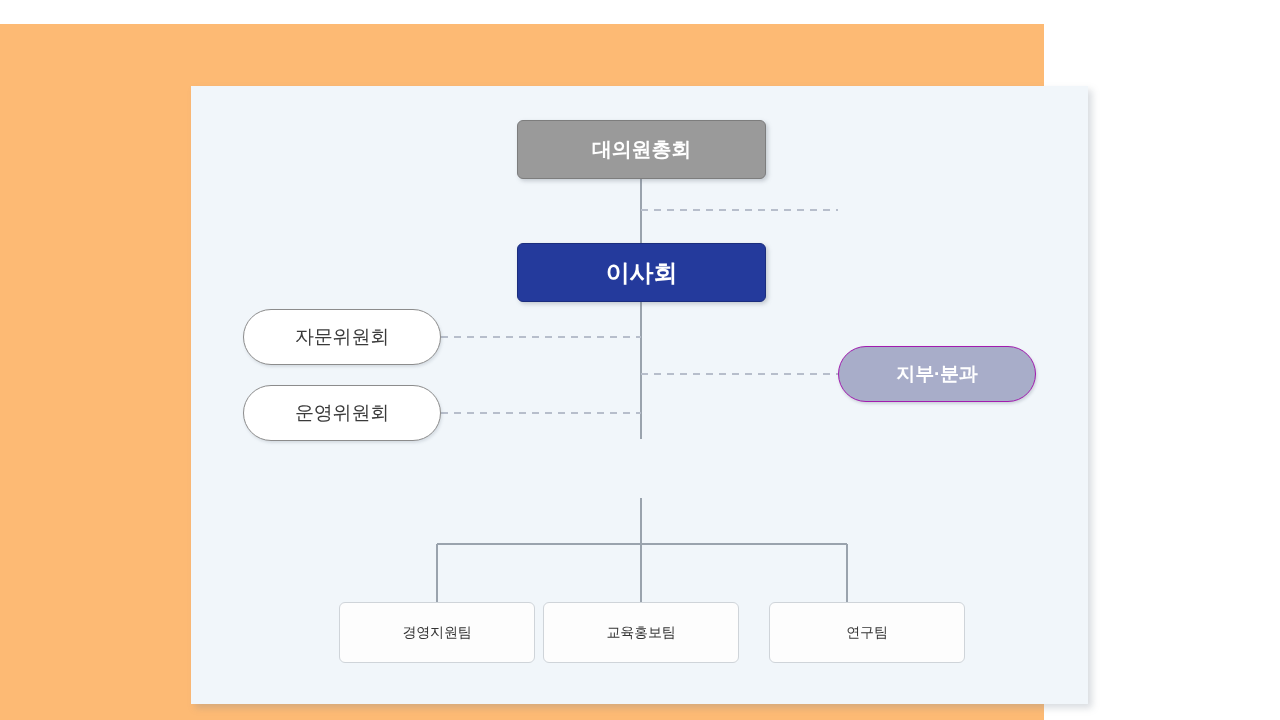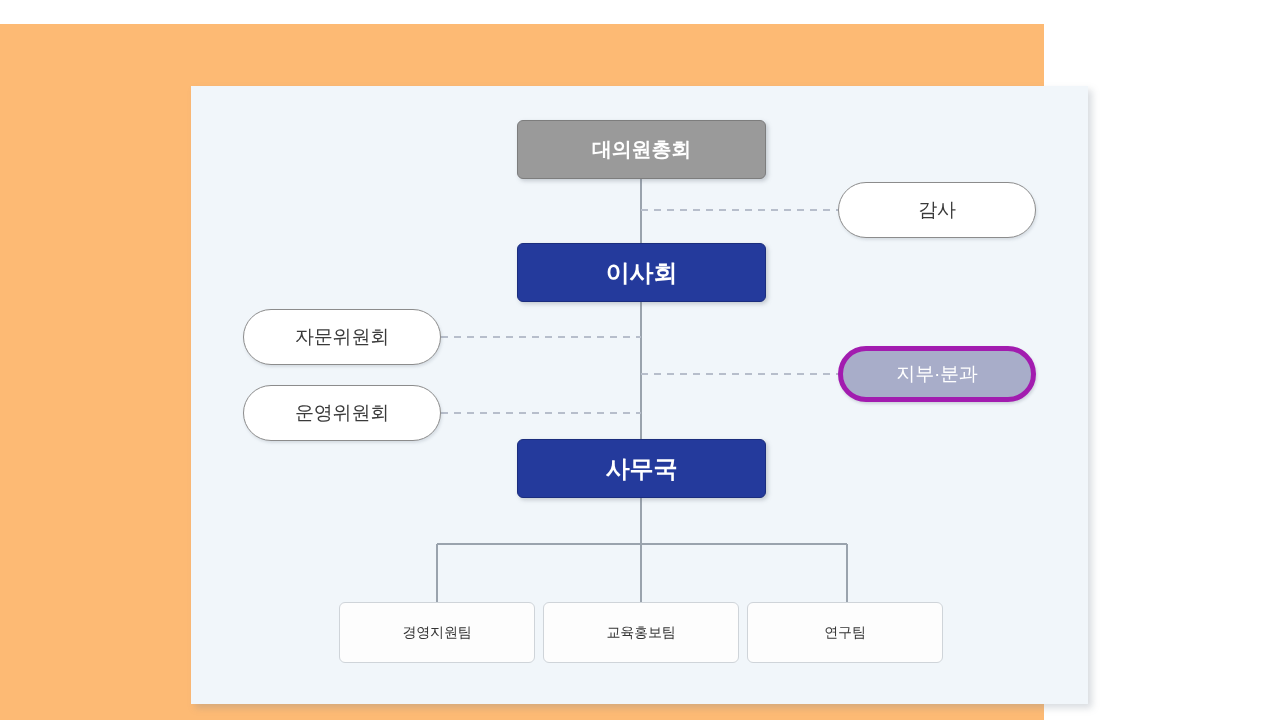--- a/index.html
+++ b/index.html
@@ -81,25 +81,25 @@
     border: 1px solid #8c8c8c;
     border-radius: 999px;
     color: #3a3a3a;
     font-size: 19px;
     font-weight: normal;
     box-shadow: 1px 2px 3px rgba(120, 130, 145, 0.22);
   }
 
   .node-pill-lav {
     background: #a8adc9;
-    border: 5px solid #a21caf;
+    border: 1px solid #a21caf;
     border-radius: 999px;
     color: #ffffff;
     font-size: 19px;
-    font-weight: normal;
+    font-weight: bold;
     box-shadow: 1px 2px 3px rgba(120, 130, 145, 0.3);
   }
 
   
   .node-team {
     background: #fdfdfd;
     border: 1px solid #cfd4d9;
     border-radius: 6px;
     color: #333333;
     font-size: 14px;
@@ -132,45 +132,39 @@
   </svg>
 
   <div class="node node-gray" id="node-assembly" style="left: 517px; top: 96px; width: 249px; height: 59px;">
     <span>대의원총회</span>
   </div>
 
   <div class="node node-blue" id="node-board" style="left: 517px; top: 219px; width: 249px; height: 59px;">
     <span>이사회</span>
   </div>
 
-  <div class="node node-blue" id="node-secretariat" style="left: 517px; top: 415px; width: 249px; height: 59px;">
-    <span>사무국</span>
-  </div>
 
-  <div class="node node-pill-white" id="node-auditor" style="left: 838px; top: 158px; width: 198px; height: 56px;">
-    <span>감사</span>
-  </div>
 
   <div class="node node-pill-lav" id="node-branches" style="left: 838px; top: 322px; width: 198px; height: 56px;">
     <span>지부·분과</span>
   </div>
 
   <div class="node node-pill-white" id="node-advisory" style="left: 243px; top: 285px; width: 198px; height: 56px;">
     <span>자문위원회</span>
   </div>
 
   <div class="node node-pill-white" id="node-steering" style="left: 243px; top: 361px; width: 198px; height: 56px;">
     <span>운영위원회</span>
   </div>
 
   <div id="team-container">
       <div class="node node-team" style="left: 339px; top: 578px; width: 196px; height: 61px;">
         <span>경영지원팀</span>
       </div>
       <div class="node node-team" style="left: 543px; top: 578px; width: 196px; height: 61px; align-items: center;">
         <span>교육홍보팀</span>
       </div>
-      <div class="node node-team" style="left: 747px; top: 578px; width: 196px; height: 61px; font-family: Liberation Mono, monospace;">
+      <div class="node node-team" style="left: 769px; top: 578px; width: 196px; height: 61px; font-family: Liberation Mono, monospace;">
         <span>연구팀</span>
       </div>
     </div>
 
 </div>
 
 </body></html>

